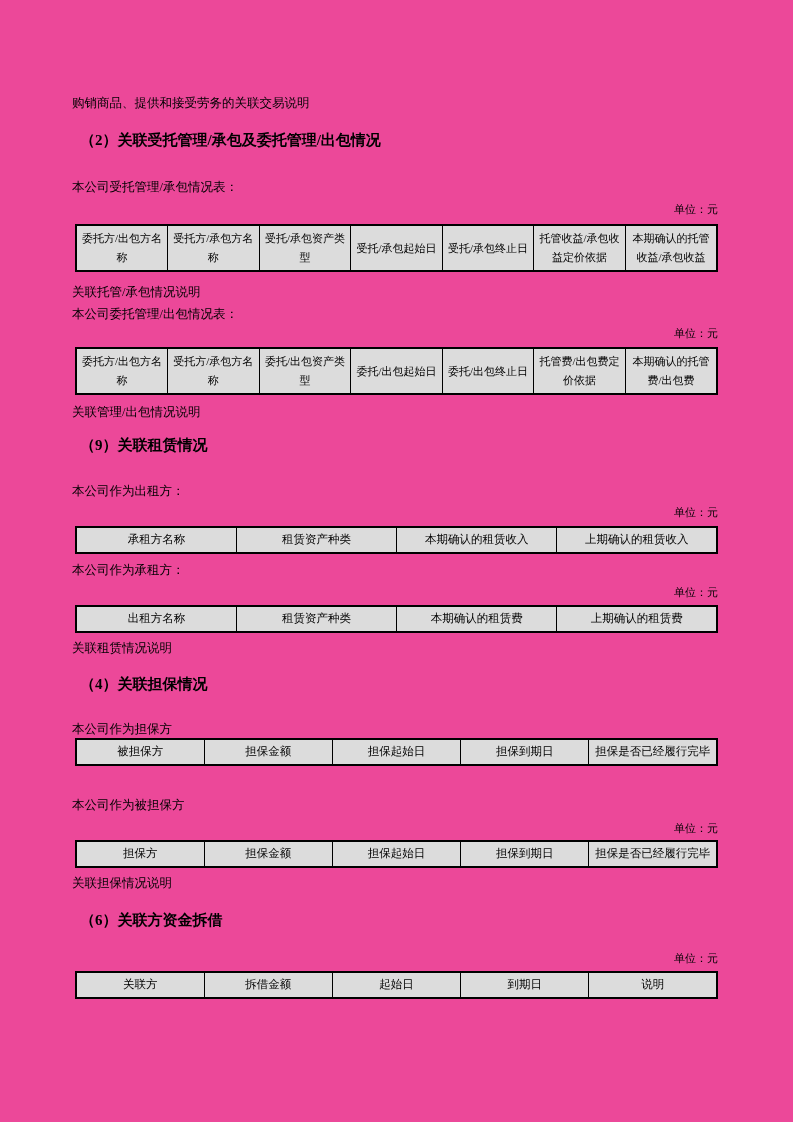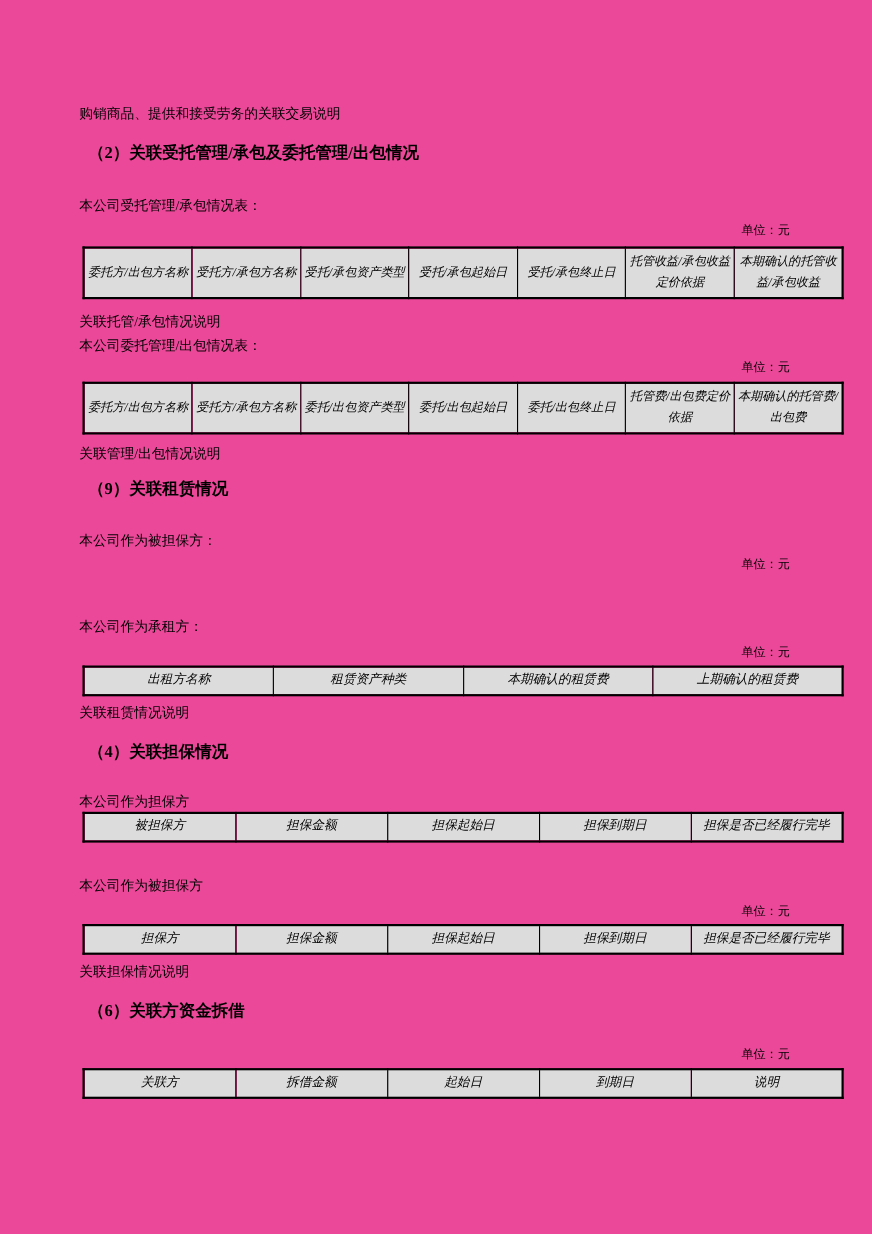--- a/index.html
+++ b/index.html
@@ -35,25 +35,24 @@
     left: 75px;
     width: 643px;
     margin: 0;
     font-size: 11px;
     text-align: right;
     white-space: nowrap;
   }
   table.doctable {
     position: absolute;
     left: 75px;
-    width: 692px;
+    width: 643px;
     border-collapse: collapse;
     table-layout: fixed;
     border: 2px solid #000000;
-    font-style: italic;
   }
   table.doctable td {
     border: 1px solid #000000;
     background: #dcdcdc;
     text-align: center;
     vertical-align: middle;
     padding: 2px 2px;
     font-size: 11.5px;
     line-height: 1.7;
     overflow: hidden;
@@ -105,24 +104,34 @@
         <td>托管费/出包费定价依据</td>
         <td>本期确认的托管费/出包费</td>
       </tr>
     </tbody>
   </table>
 
   <p class="txt" style="top:405px">关联管理/出包情况说明</p>
 
   <h2 class="heading" style="top:436px">（9）关联租赁情况</h2>
 
-  <p class="txt" style="top:484px">本公司作为被担保方：</p>
+  <p class="txt" style="top:484px">本公司作为出租方：</p>
 
   <p class="unit" style="top:505px">单位：元</p>
 
+  <table class="doctable t1" style="top:526px">
+    <tbody>
+      <tr>
+        <td>承租方名称</td>
+        <td>租赁资产种类</td>
+        <td>本期确认的租赁收入</td>
+        <td>上期确认的租赁收入</td>
+      </tr>
+    </tbody>
+  </table>
 
   <p class="txt" style="top:563px">本公司作为承租方：</p>
 
   <p class="unit" style="top:585px">单位：元</p>
 
   <table class="doctable t1" style="top:605px">
     <tbody>
       <tr>
         <td>出租方名称</td>
         <td>租赁资产种类</td>

